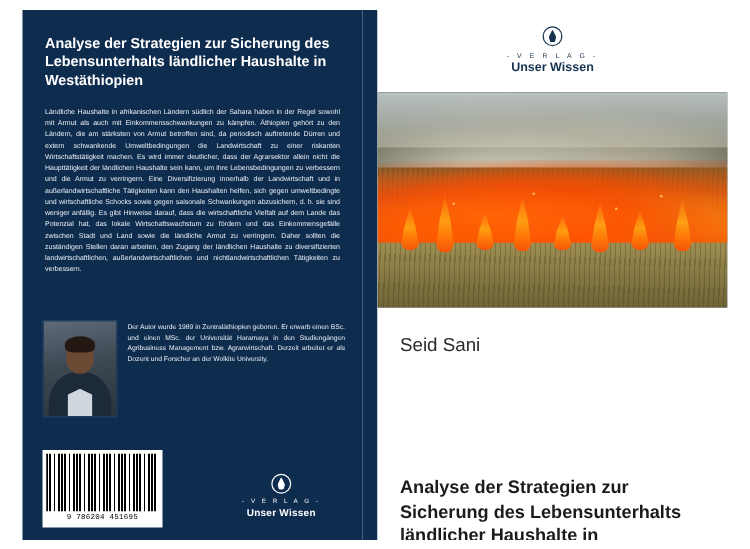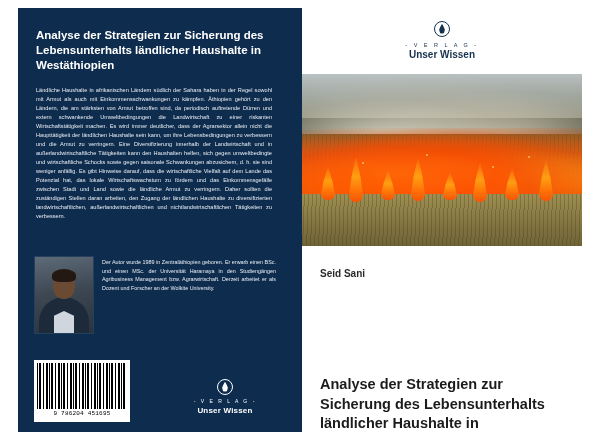--- a/index.html
+++ b/index.html
@@ -300,22 +300,22 @@
   }
   .ember {
     position: absolute;
     width: 2px; height: 2px;
     background: #ffcf6a;
     border-radius: 50%;
     opacity: 0.85;
   }
 
   .author-name {
-    font-size: 10px;
-    font-weight: bold;
+    font-size: 15px;
+    font-weight: normal;
     color: #2a2a2a;
     margin: 22px 0 0 18px;
   }
   .front-title {
     font-size: 14.5px;
     font-weight: bold;
     color: #1b1b1b;
     line-height: 1.35;
     margin: 96px 18px 0 18px;
   }

